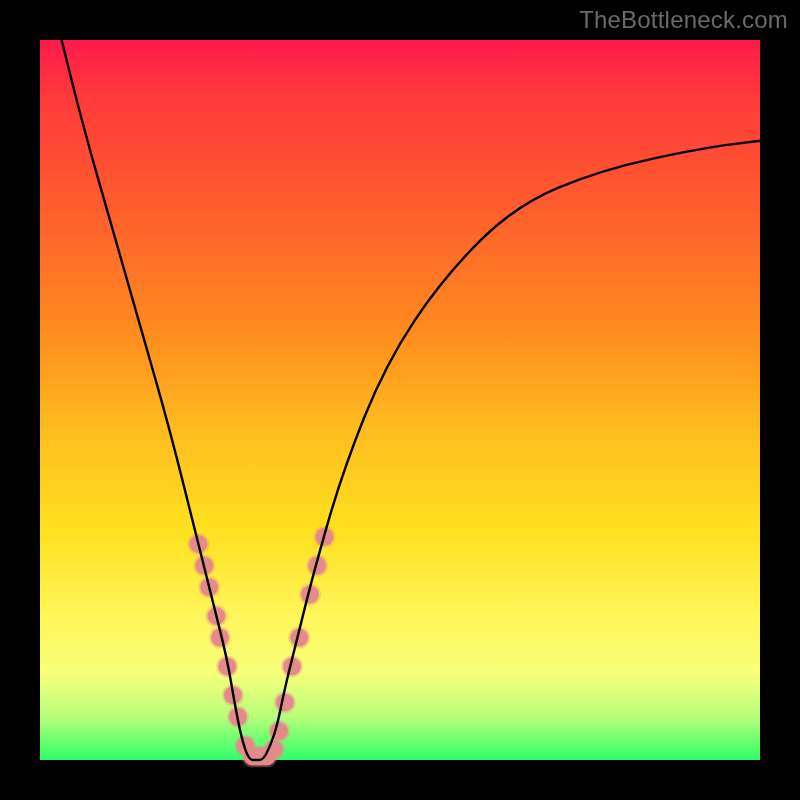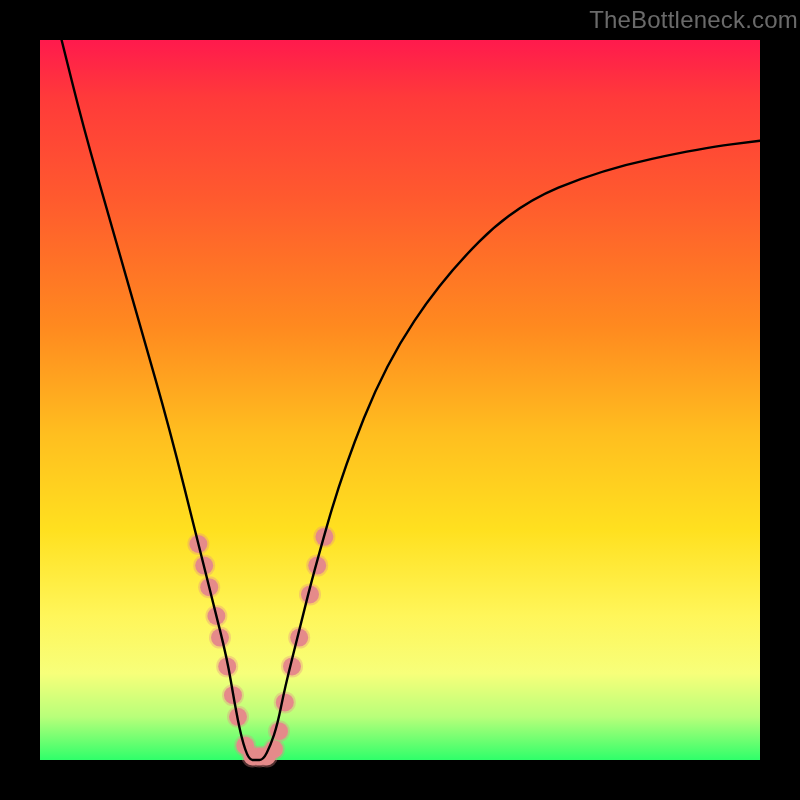--- a/index.html
+++ b/index.html
@@ -33,21 +33,21 @@
       #ffe01f 68%,
       #fff65a 80%,
       #f7ff7a 88%,
       #b8ff7a 94%,
       #2fff6a 100%
     );
   }
   .watermark {
     position: absolute;
     top: 6px;
-    right: 2px;
+    right: 12px;
     color: #6a6a6a;
     font-size: 24px;
     font-weight: 400;
     letter-spacing: 0.2px;
     z-index: 5;
   }
   svg.curve {
     position: absolute;
     left: 0;
     top: 0;

